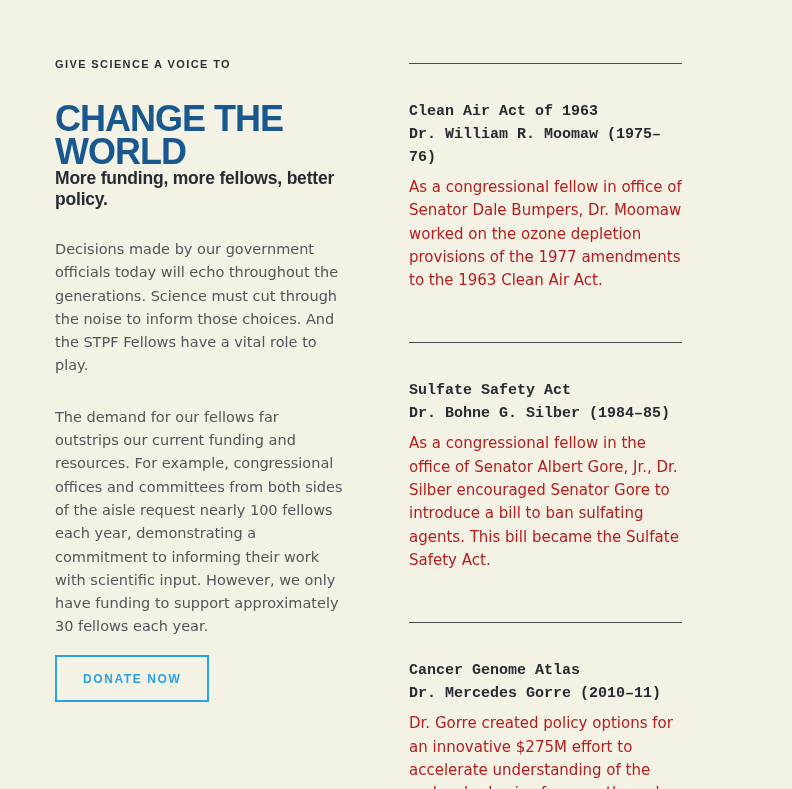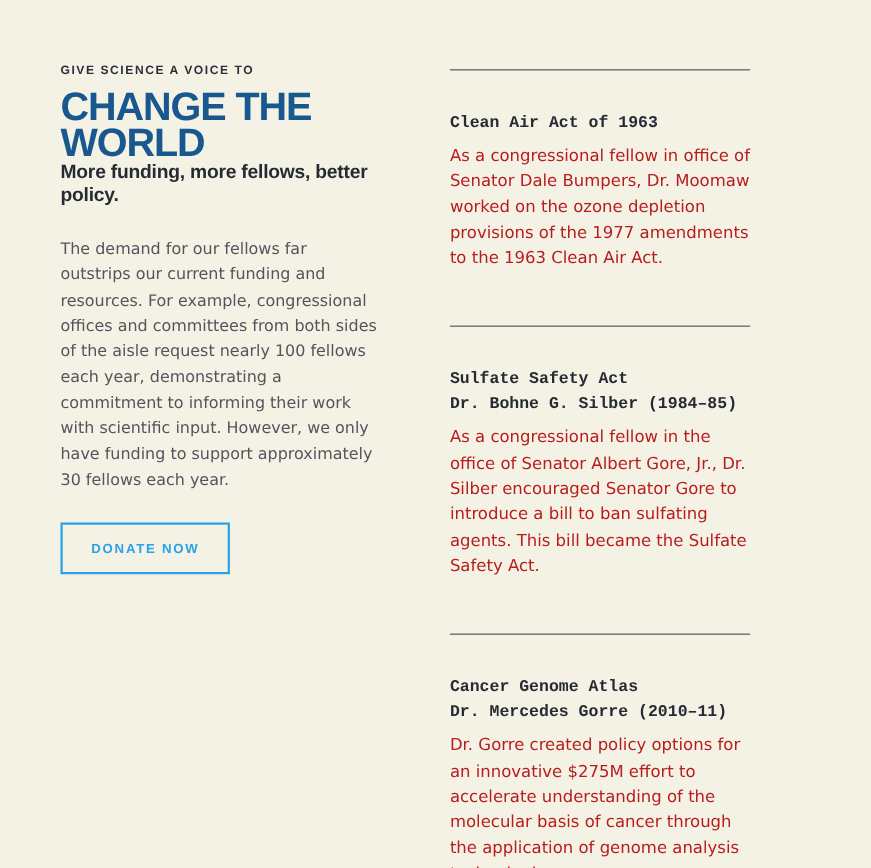--- a/index.html
+++ b/index.html
@@ -20,21 +20,21 @@
     width: 292px;
   }
   .eyebrow {
     font-size: 11px;
     font-weight: 700;
     letter-spacing: 1.4px;
     color: #2b2f3a;
     font-family: "Liberation Sans", sans-serif;
   }
   .hero-title {
-    margin-top: 10px;
+    margin-top: 32px;
     font-family: "Liberation Sans", sans-serif;
     font-stretch: condensed;
     font-weight: 700;
     font-size: 36px;
     line-height: 33px;
     letter-spacing: -1px;
     text-transform: uppercase;
     color: #19588f;
   }
   .hero-subtitle {
@@ -48,21 +48,21 @@
   }
   .body-copy {
     margin-top: 28px;
     font-size: 14.5px;
     line-height: 23.3px;
     color: #54555c;
   }
   .body-copy + .body-copy { }
   .donate-btn {
     display: inline-block;
-    margin-top: 26px;
+    margin-top: 16px;
     padding: 15px 26px 14px 26px;
     border: 2px solid #28a2e9;
     background: transparent;
     color: #28a2e9;
     font-family: "Liberation Sans", sans-serif;
     font-weight: 700;
     font-size: 12px;
     letter-spacing: 1.6px;
     cursor: pointer;
   }
@@ -98,30 +98,32 @@
 
 <div class="page">
 
   <div class="left-col">
     <div class="eyebrow">GIVE SCIENCE A VOICE TO</div>
 
     <h1 class="hero-title">CHANGE THE WORLD</h1>
 
     <h2 class="hero-subtitle">More funding, more fellows, better policy.</h2>
 
+    <p class="body-copy">Decisions made by our government officials today will echo throughout the generations. Science must cut through the noise to inform those choices. And the STPF Fellows have a vital role to play.</p>
 
     <p class="body-copy">The demand for our fellows far outstrips our current funding and resources. For example, congressional offices and committees from both sides of the aisle request nearly 100 fellows each year, demonstrating a commitment to informing their work with scientific input. However, we only have funding to support approximately 30 fellows each year.</p>
 
     <button class="donate-btn">DONATE NOW</button>
   </div>
 
   <div class="right-col">
 
     <div class="fellow-item">
       <div class="fellow-title">Clean Air Act of 1963</div>
+      <div class="fellow-person">Dr. William R. Moomaw (1975–76)</div>
       <p class="fellow-desc">As a congressional fellow in office of Senator Dale Bumpers, Dr. Moomaw worked on the ozone depletion provisions of the 1977 amendments to the 1963 Clean Air Act.</p>
     </div>
 
     <div class="fellow-item">
       <div class="fellow-title">Sulfate Safety Act</div>
       <div class="fellow-person">Dr. Bohne G. Silber (1984–85)</div>
       <p class="fellow-desc">As a congressional fellow in the office of Senator Albert Gore, Jr., Dr. Silber encouraged Senator Gore to introduce a bill to ban sulfating agents. This bill became the Sulfate Safety Act.</p>
     </div>
 
     <div class="fellow-item">

